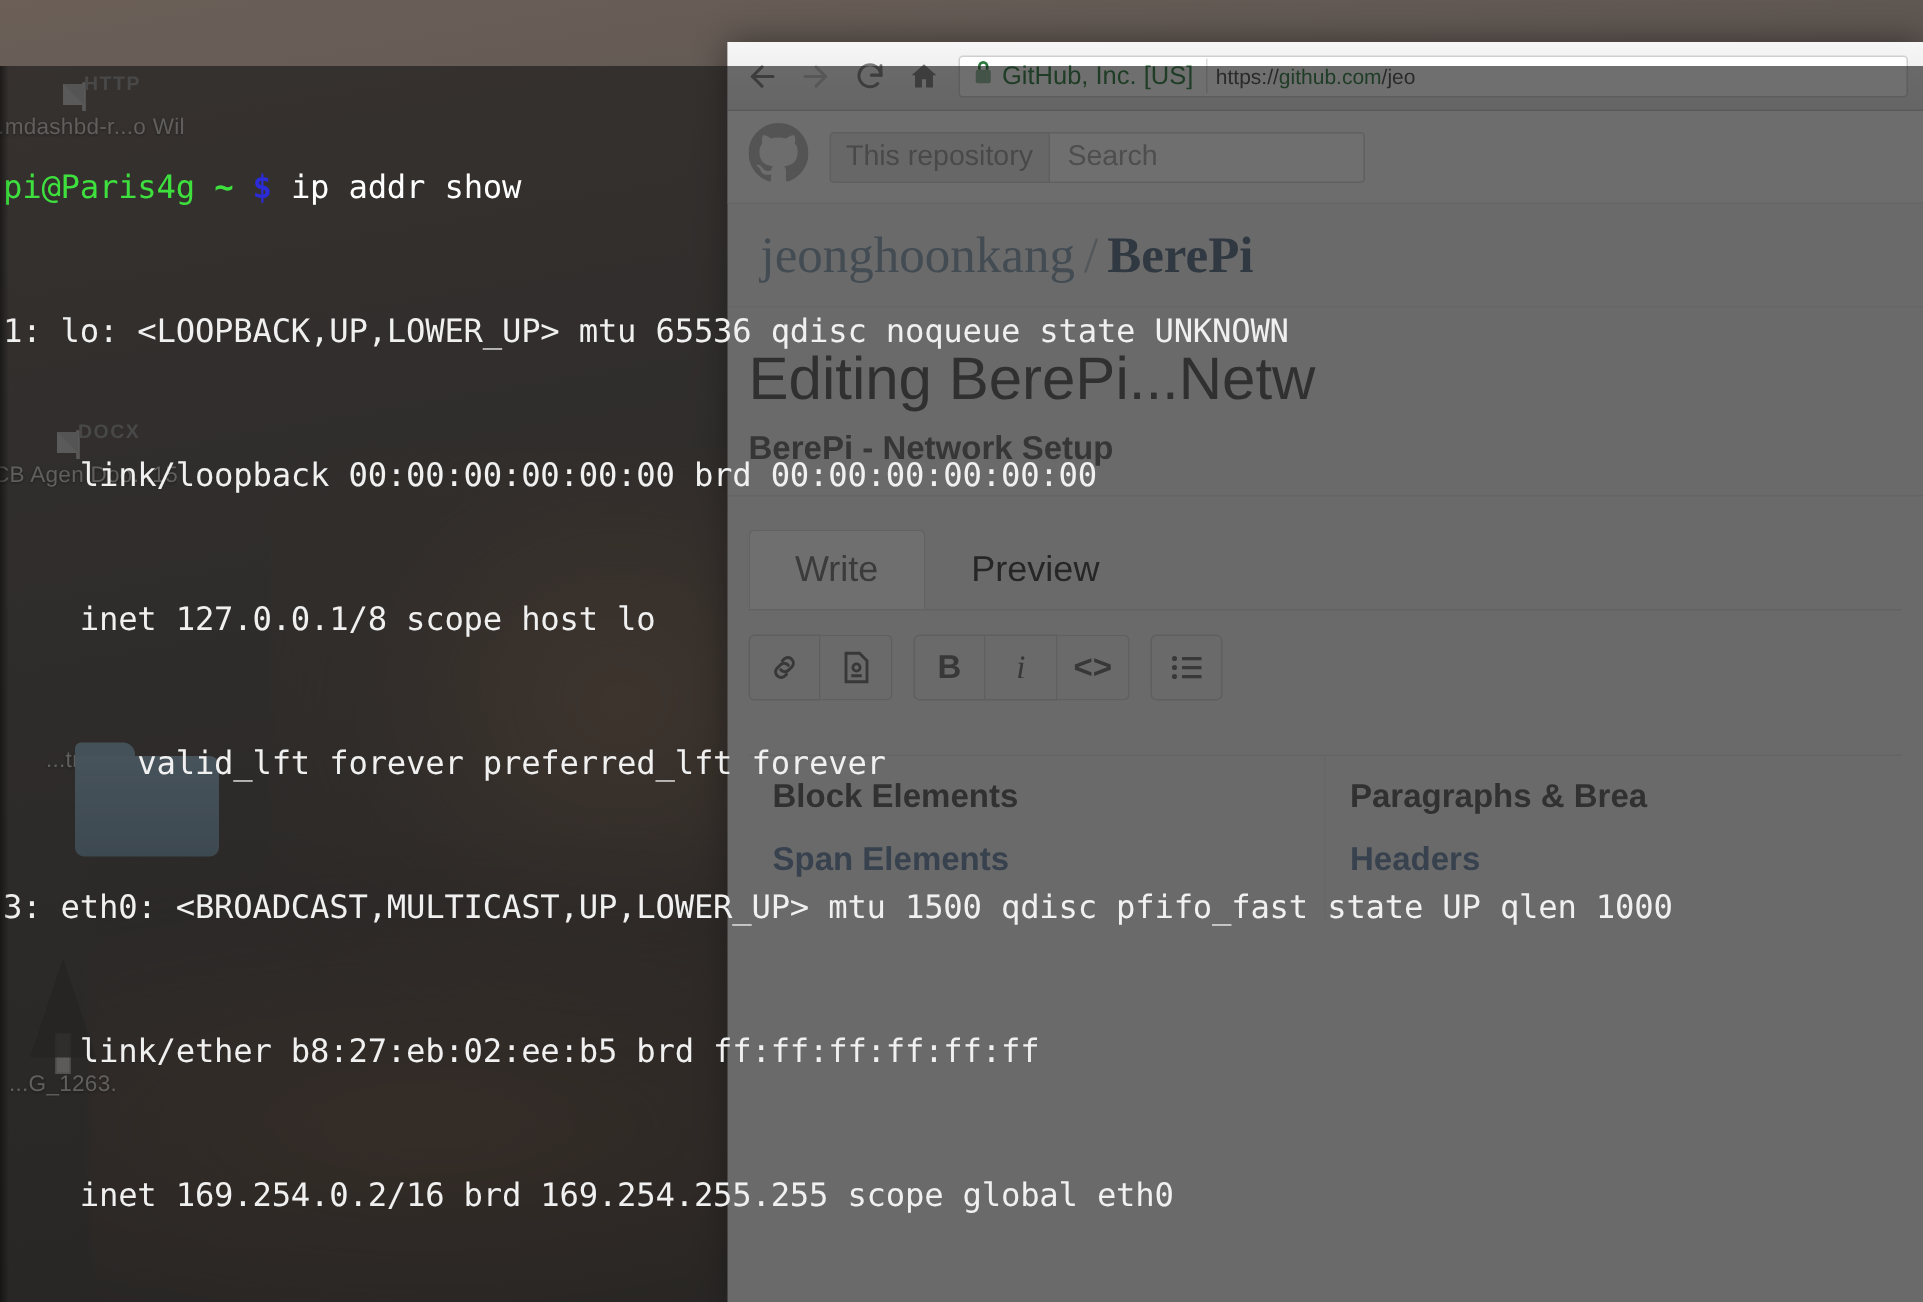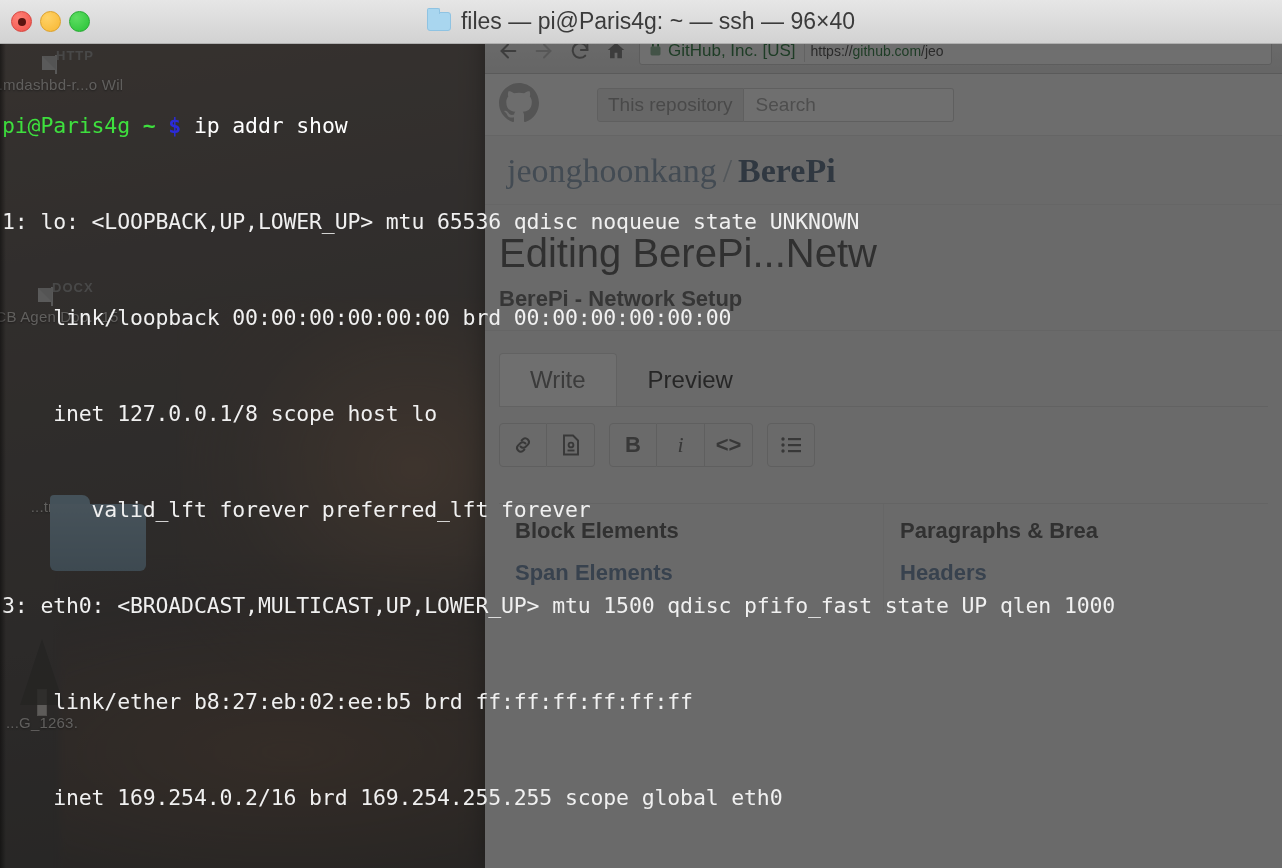--- a/index.html
+++ b/index.html
@@ -165,21 +165,21 @@
     display: flex; align-items: center; gap: 14px;
     padding: 0 14px;
   }
   #gh-octicon { flex-shrink: 0; }
   #gh-search-wrap { display: flex; align-items: center; }
   #gh-scope {
     background: #eaeaea;
     border: 1px solid #d6d6d6;
     border-radius: 3px 0 0 3px;
     padding: 5px 10px;
-    font-size: 19px; color: #9b9b9b; margin-left: 44px;
+    font-size: 19px; color: #9b9b9b;
   }
   #gh-search {
     background: #fff;
     border: 1px solid #d6d6d6;
     border-left: none;
     border-radius: 0 3px 3px 0;
     padding: 5px 12px;
     font-size: 19px; color: #a8a8a8;
     min-width: 210px;
   }
@@ -513,31 +513,20 @@
       </div>
       <div class="help-col">
         <h4>Paragraphs &amp; Brea</h4>
         <span class="lnk">Headers</span>
       </div>
     </div>
   </div>
 
   <div id="terminal">
 
-    <div id="term-titlebar">
-      <div id="traffic-lights">
-        <span class="tl red"></span>
-        <span class="tl yellow"></span>
-        <span class="tl green"></span>
-      </div>
-      <div id="term-title">
-        <span id="term-folder-ico"></span>
-        <span>files — pi@Paris4g: ~ — ssh — 96×40</span>
-      </div>
-    </div>
 
     <div id="term-body">
       <div class="line"><span class="c-user">pi@Paris4g</span> <span class="c-tilde">~</span> <span class="c-dollar">$</span> <span class="c-cmd">ip addr show</span></div>
       <div class="line c-out">1: lo: &lt;LOOPBACK,UP,LOWER_UP&gt; mtu 65536 qdisc noqueue state UNKNOWN</div>
       <div class="line c-out">    link/loopback 00:00:00:00:00:00 brd 00:00:00:00:00:00</div>
       <div class="line c-out">    inet 127.0.0.1/8 scope host lo</div>
       <div class="line c-out">       valid_lft forever preferred_lft forever</div>
       <div class="line c-out">3: eth0: &lt;BROADCAST,MULTICAST,UP,LOWER_UP&gt; mtu 1500 qdisc pfifo_fast state UP qlen 1000</div>
       <div class="line c-out">    link/ether b8:27:eb:02:ee:b5 brd ff:ff:ff:ff:ff:ff</div>
       <div class="line c-out">    inet 169.254.0.2/16 brd 169.254.255.255 scope global eth0</div>

